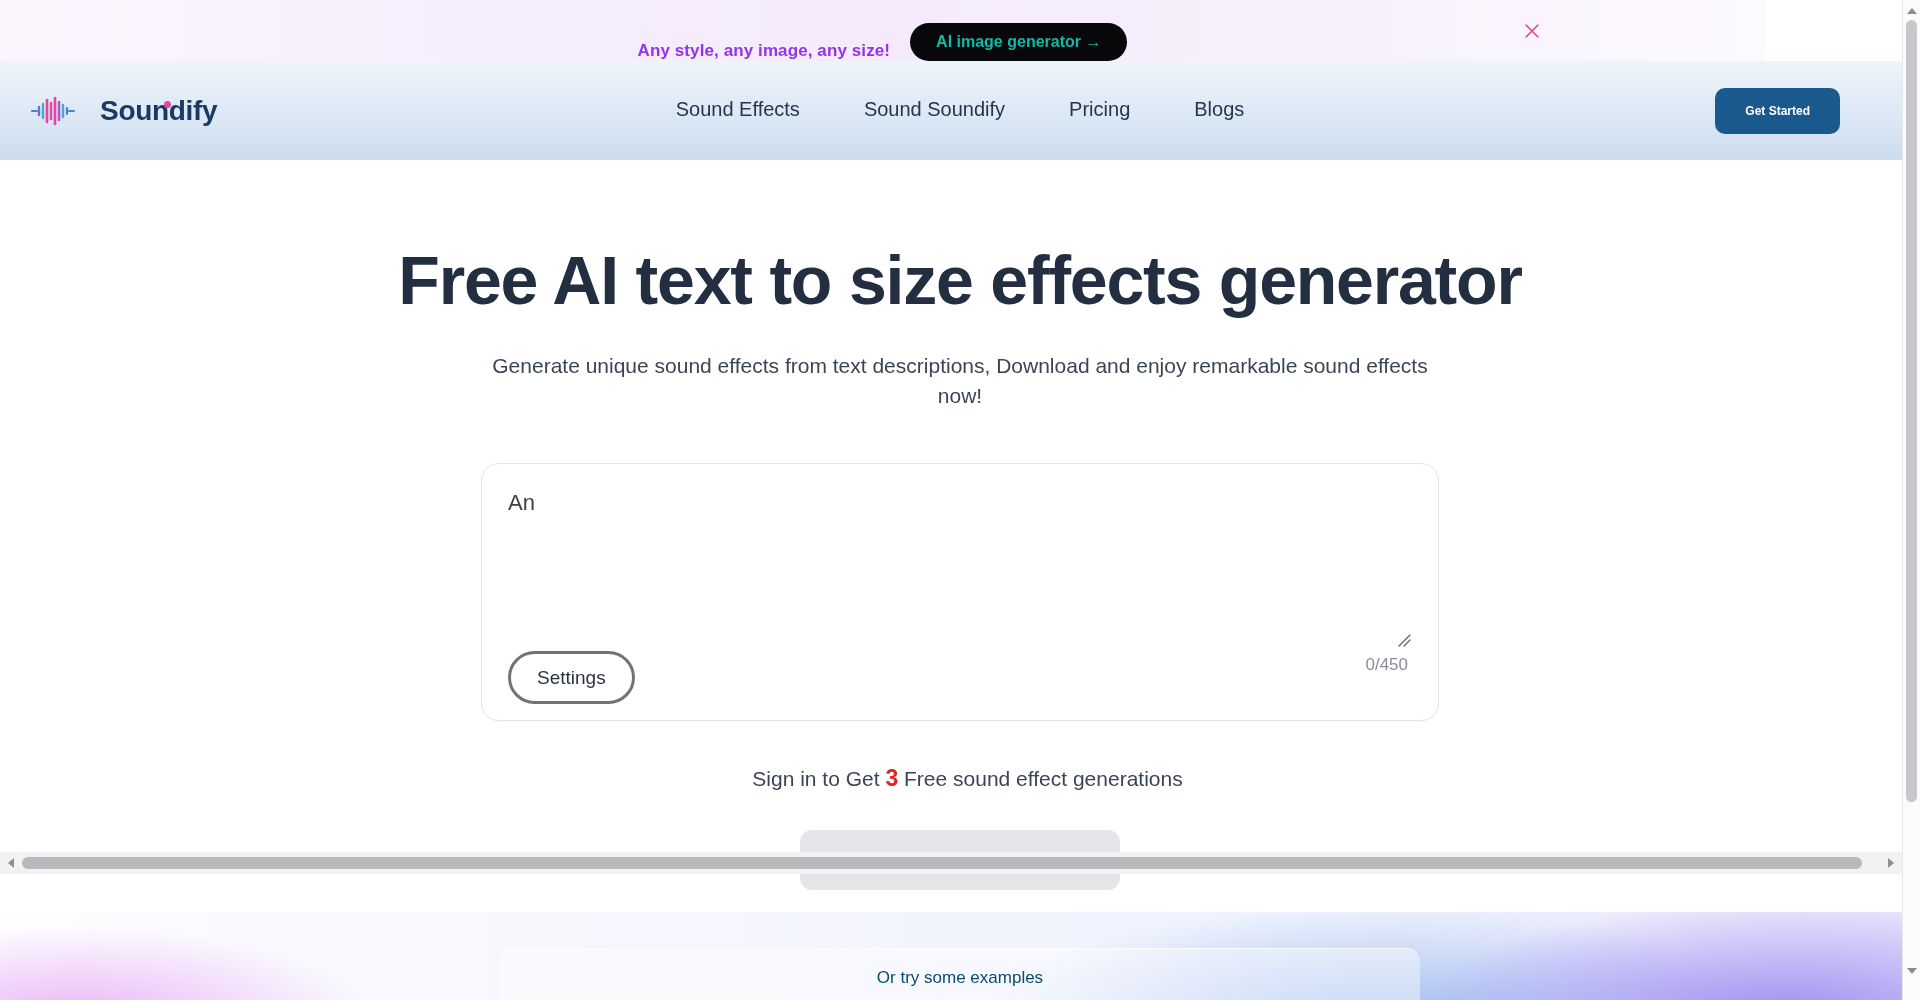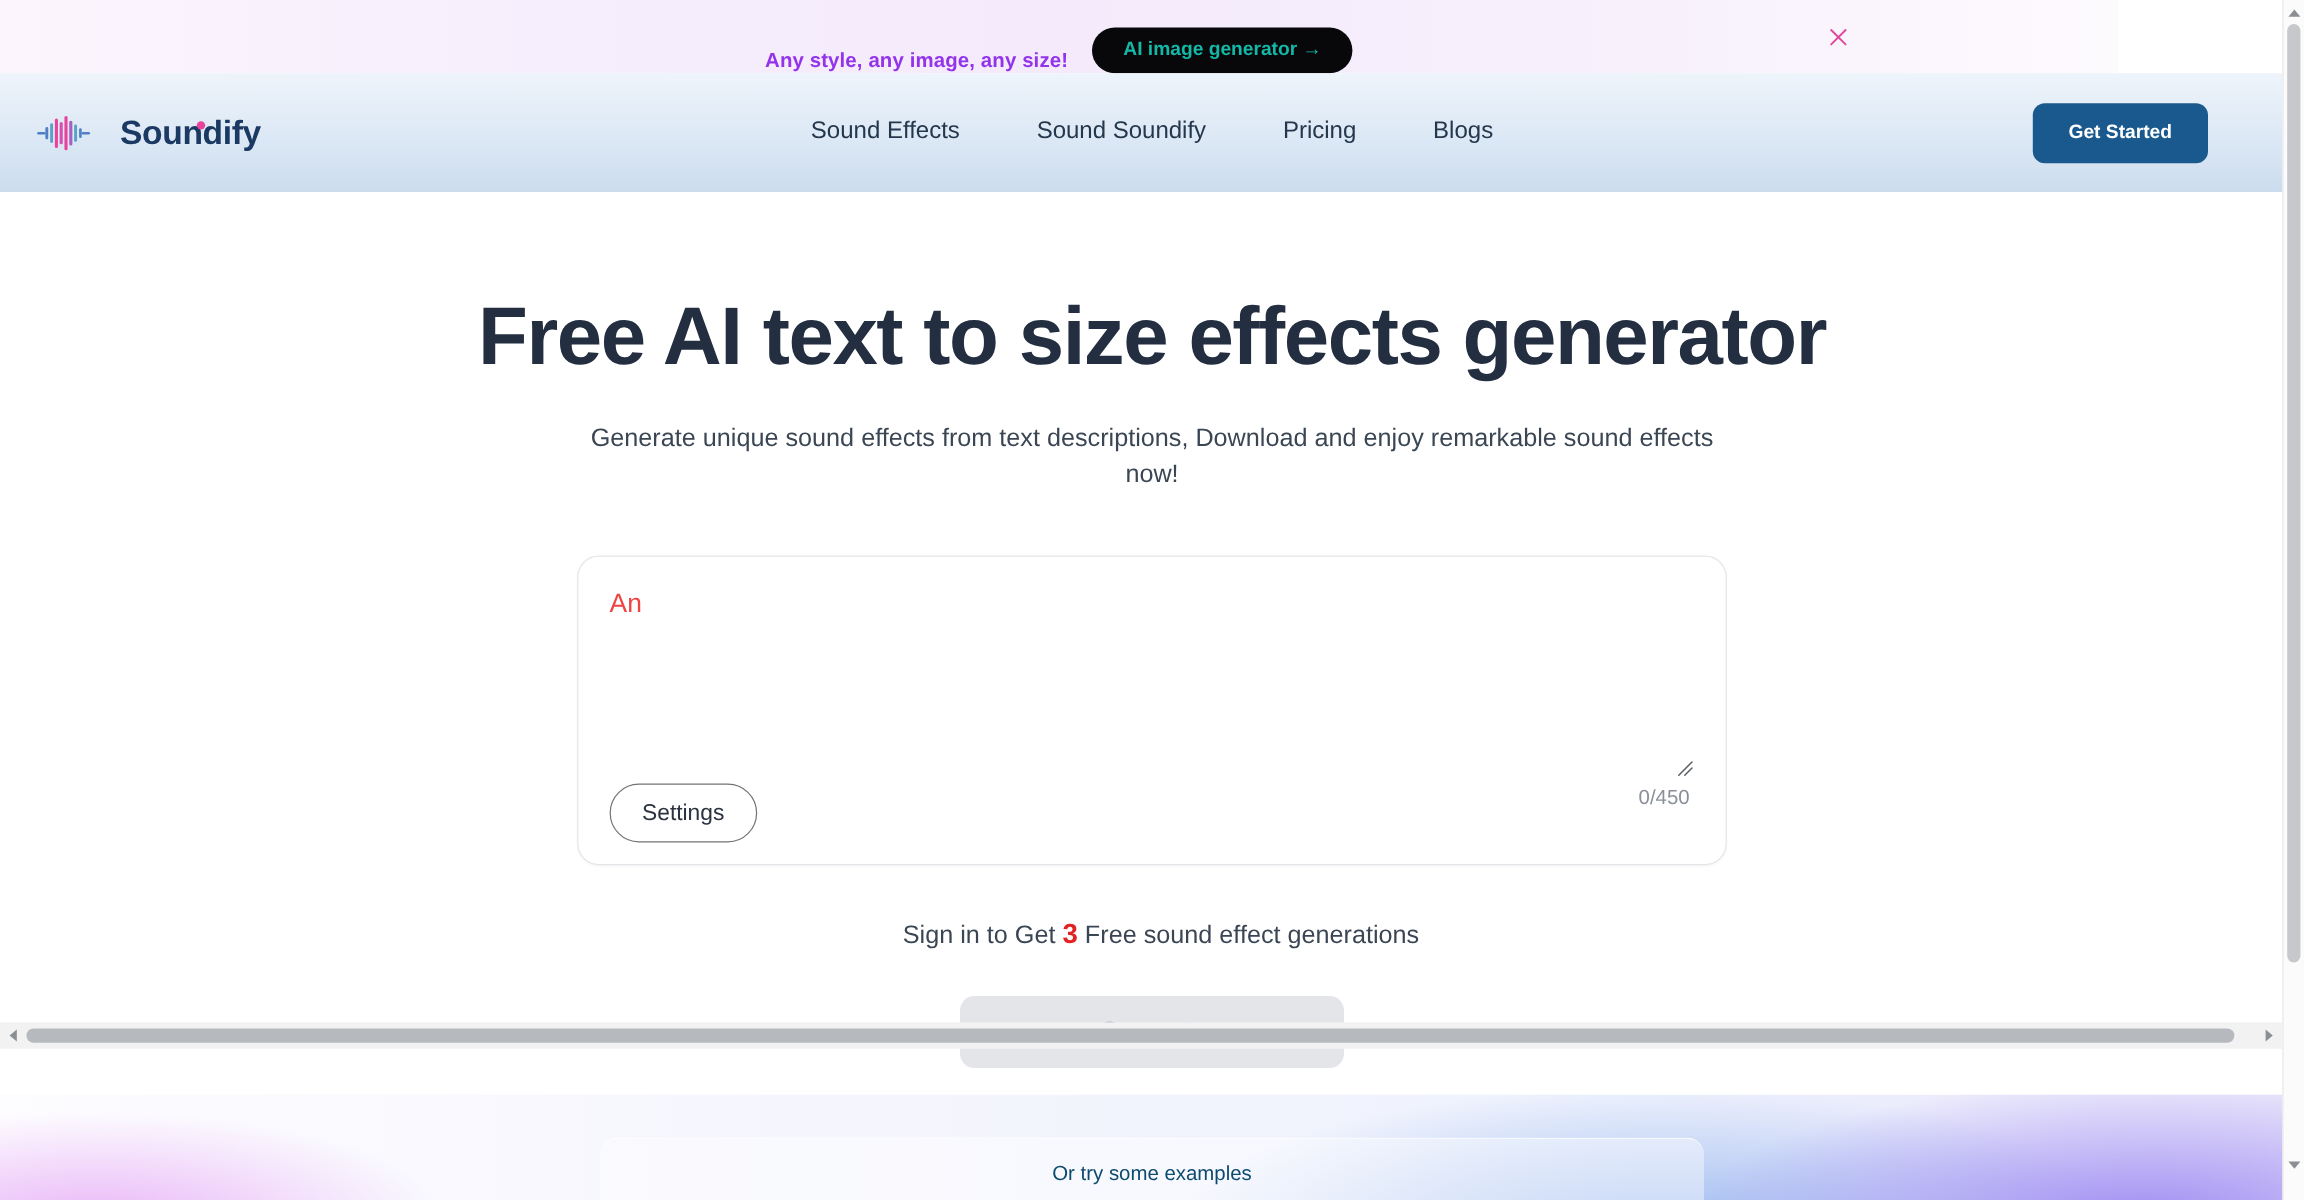--- a/index.html
+++ b/index.html
@@ -96,21 +96,21 @@
     font-weight: 400;
     white-space: nowrap;
     cursor: pointer;
   }
   .cta {
     position: absolute;
     right: 80px; top: 50%;
     transform: translateY(-50%);
     background: #19598e;
     color: #fff;
-    font-size: 16px;
+    font-size: 12px;
     font-weight: 700;
     border: none;
     border-radius: 10px;
     padding: 17px 30px;
     cursor: pointer;
     line-height: 1;
     white-space: nowrap;
   }
 
   
@@ -148,42 +148,42 @@
     position: relative;
     text-align: left;
   }
   .ta-area {
     position: relative;
     height: 150px;
     margin: 28px 26px 0 26px;
   }
   .ta-placeholder {
     font-size: 22px;
-    color: #ef4444;
+    color: #404040;
     font-weight: 400;
     line-height: 1;
   }
   .resize-handle {
     position: absolute;
     right: 0px;
     bottom: -6px;
     width: 16px; height: 16px;
     cursor: nwse-resize;
   }
   .card-footer {
     position: absolute;
     left: 0; right: 0;
     bottom: 0;
     height: 92px;
     display: flex; align-items: center; justify-content: space-between;
     padding: 0 26px 18px 26px;
   }
   .settings-btn {
     background: #ffffff;
-    border: 1px solid #737373;
+    border: 3px solid #737373;
     border-radius: 999px;
     padding: 14px 26px;
     font-size: 19px;
     color: #2b3340;
     cursor: pointer;
     line-height: 1;
     margin-top: 24px;
   }
   .counter {
     font-size: 17px;

